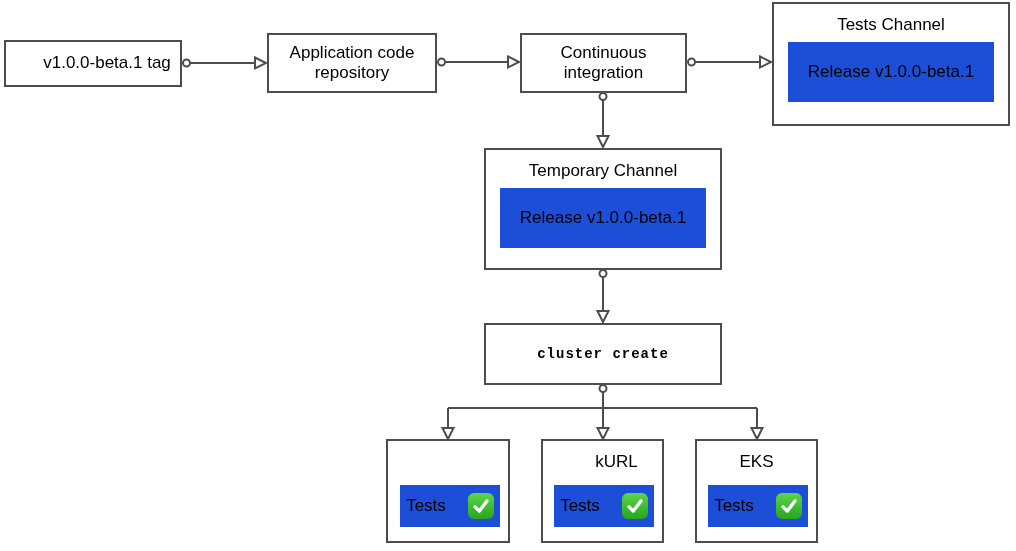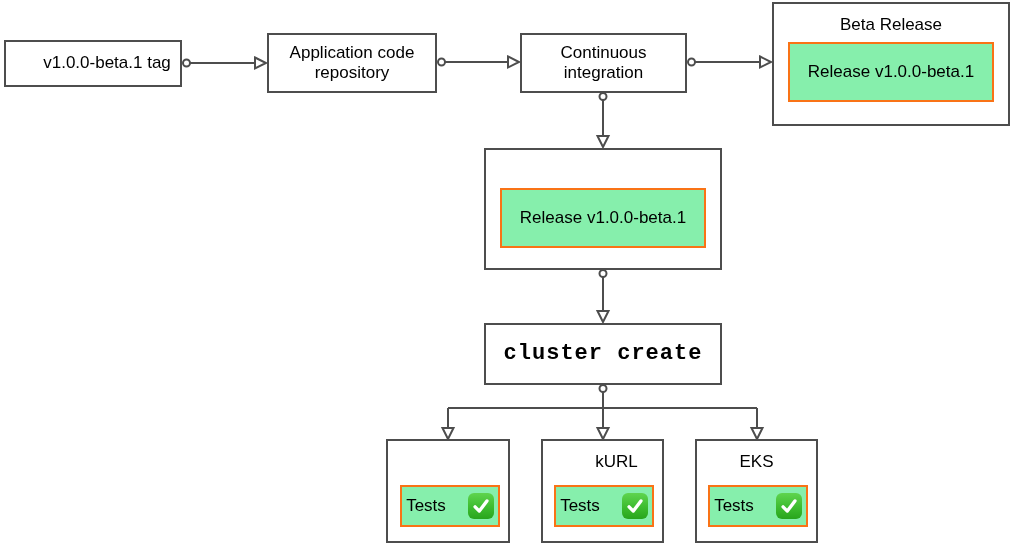--- a/index.html
+++ b/index.html
@@ -37,31 +37,31 @@
     align-items: center;
     justify-content: center;
   }
   .group-title {
     padding-top: 11px;
     text-align: center;
   }
   .inner-box {
     position: absolute;
     box-sizing: border-box;
-    background: #86efac;
-    border: 2px solid #f97316;
+    background: #1d4ed8;
+    border: 2px solid #1d4ed8;
     display: flex;
     align-items: center;
     justify-content: center;
     text-align: center;
   }
   .mono {
     font-family: "Liberation Mono", "DejaVu Sans Mono", monospace;
     font-weight: bold;
-    font-size: 22px;
+    font-size: 14px;
     letter-spacing: 1px;
   }
   
   .box-tag        { left: 4px;   top: 40px;  width: 178px; height: 47px; padding-left: 28px;  }
   .box-app-repo   { left: 267px; top: 33px;  width: 170px; height: 60px; padding: 0 2px; }
   .box-ci         { left: 520px; top: 33px;  width: 167px; height: 60px; padding: 0 24px; }
   .box-beta       { left: 772px; top: 2px;   width: 238px; height: 124px; }
   .box-beta  .inner-box { left: 14px; top: 38px; width: 206px; height: 60px; }
   .box-temp       { left: 484px; top: 148px; width: 238px; height: 122px; }
   .box-temp  .inner-box { left: 14px; top: 38px; width: 206px; height: 60px; }
@@ -138,27 +138,28 @@
 
   <div class="node leaf box-app-repo">
     <span>Application code repository</span>
   </div>
 
   <div class="node leaf box-ci">
     <span>Continuous integration</span>
   </div>
 
   <div class="node box-beta">
-    <div class="group-title">Beta Release</div>
+    <div class="group-title">Tests Channel</div>
     <div class="inner-box">
       <span>Release v1.0.0-beta.1</span>
     </div>
   </div>
 
   <div class="node box-temp">
+    <div class="group-title">Temporary Channel</div>
     <div class="inner-box">
       <span>Release v1.0.0-beta.1</span>
     </div>
   </div>
 
   <div class="node leaf box-cluster">
     <span class="mono">cluster create</span>
   </div>
 
   <div class="node box-openshift">

